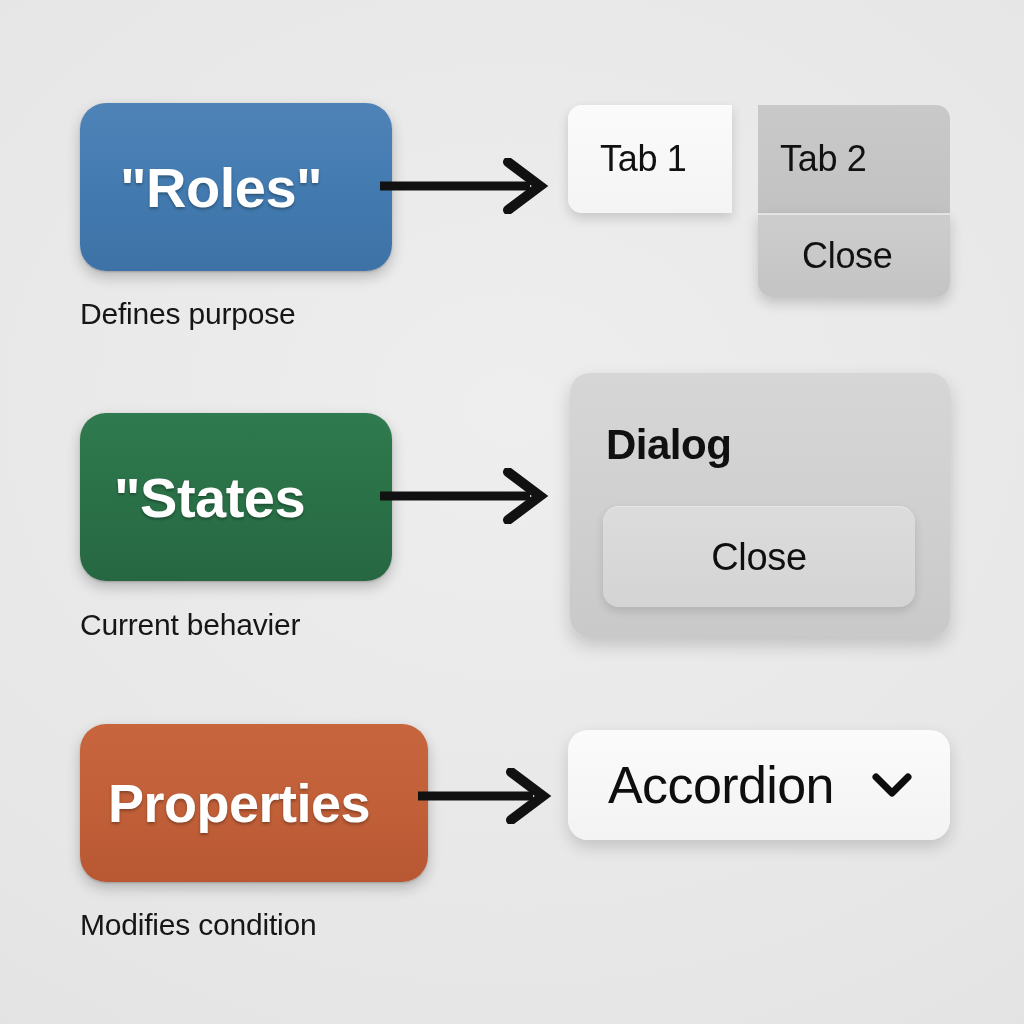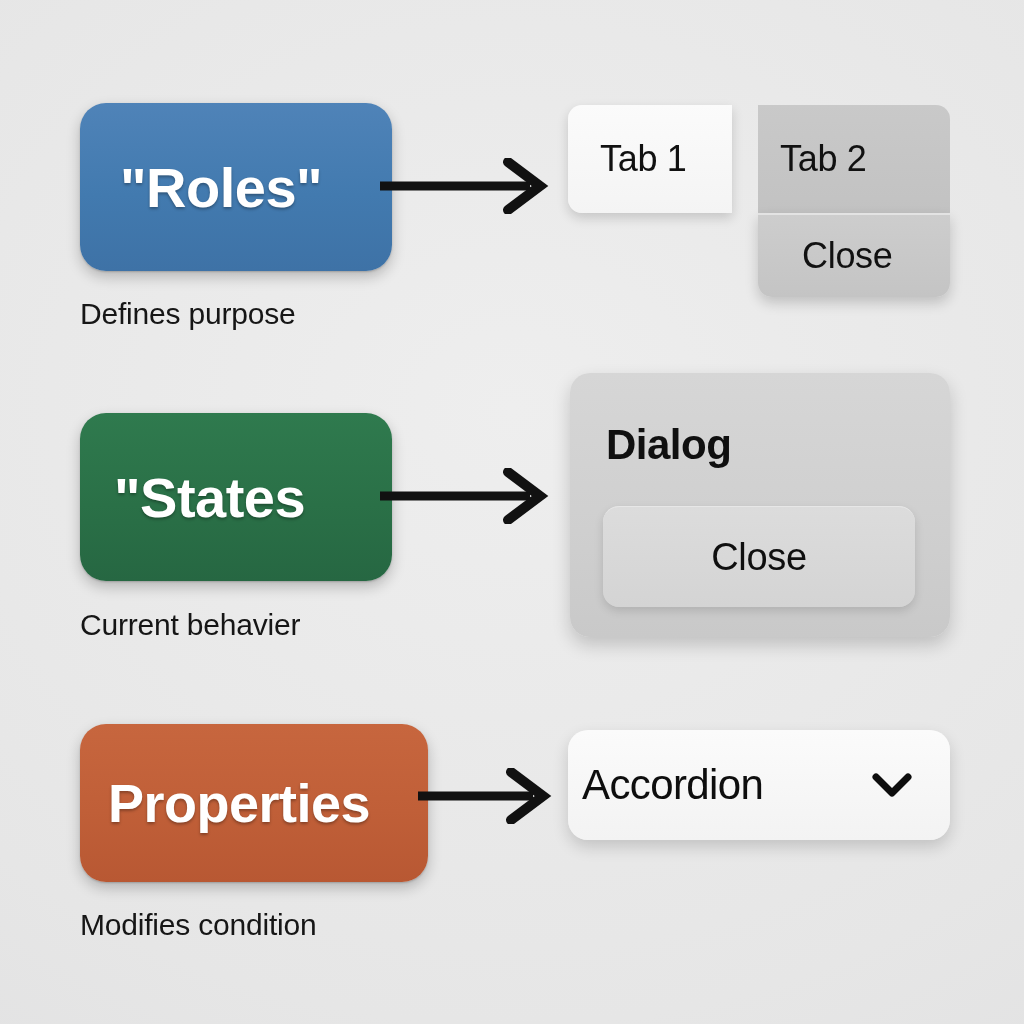--- a/index.html
+++ b/index.html
@@ -121,22 +121,22 @@
 
   
   .accordion-widget {
     position: absolute; left: 568px; top: 730px; width: 382px; height: 110px;
     background: linear-gradient(180deg,#fbfbfb 0%,#f3f3f3 100%);
     border-radius: 20px;
     box-shadow: 0 7px 16px rgba(0,0,0,0.16);
     display: flex; align-items: center;
   }
   .accordion-label {
-    margin-left: 14px;
-    font-size: 42px; color: #0e0e0e; letter-spacing: -0.6px;
+    margin-left: 40px;
+    font-size: 52px; color: #0e0e0e; letter-spacing: -0.6px;
   }
   .chevron { position: absolute; right: 36px; top: 40px; }
 </style>
 </head>
 <body>
 
 <div class="canvas"></div>
 
 <div class="chip chip-roles">
   <span class="chip-label">"Roles"</span>

